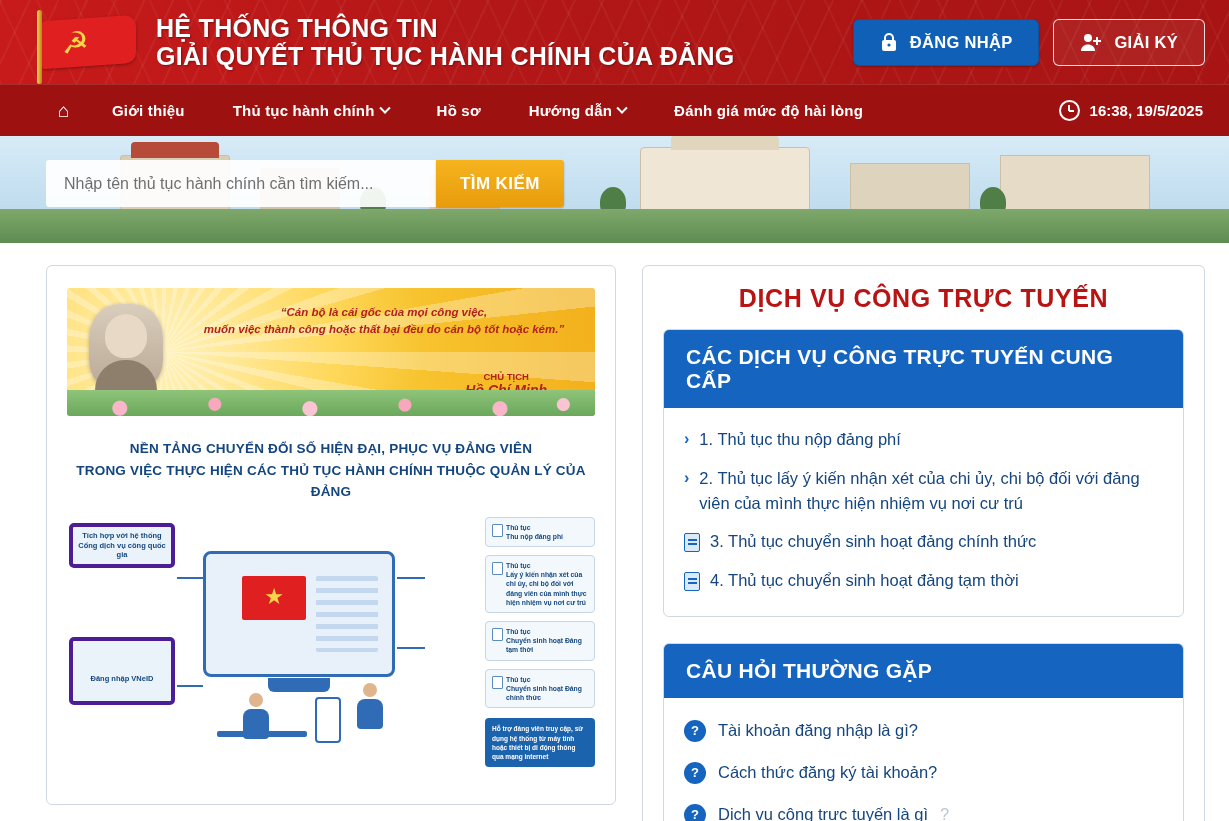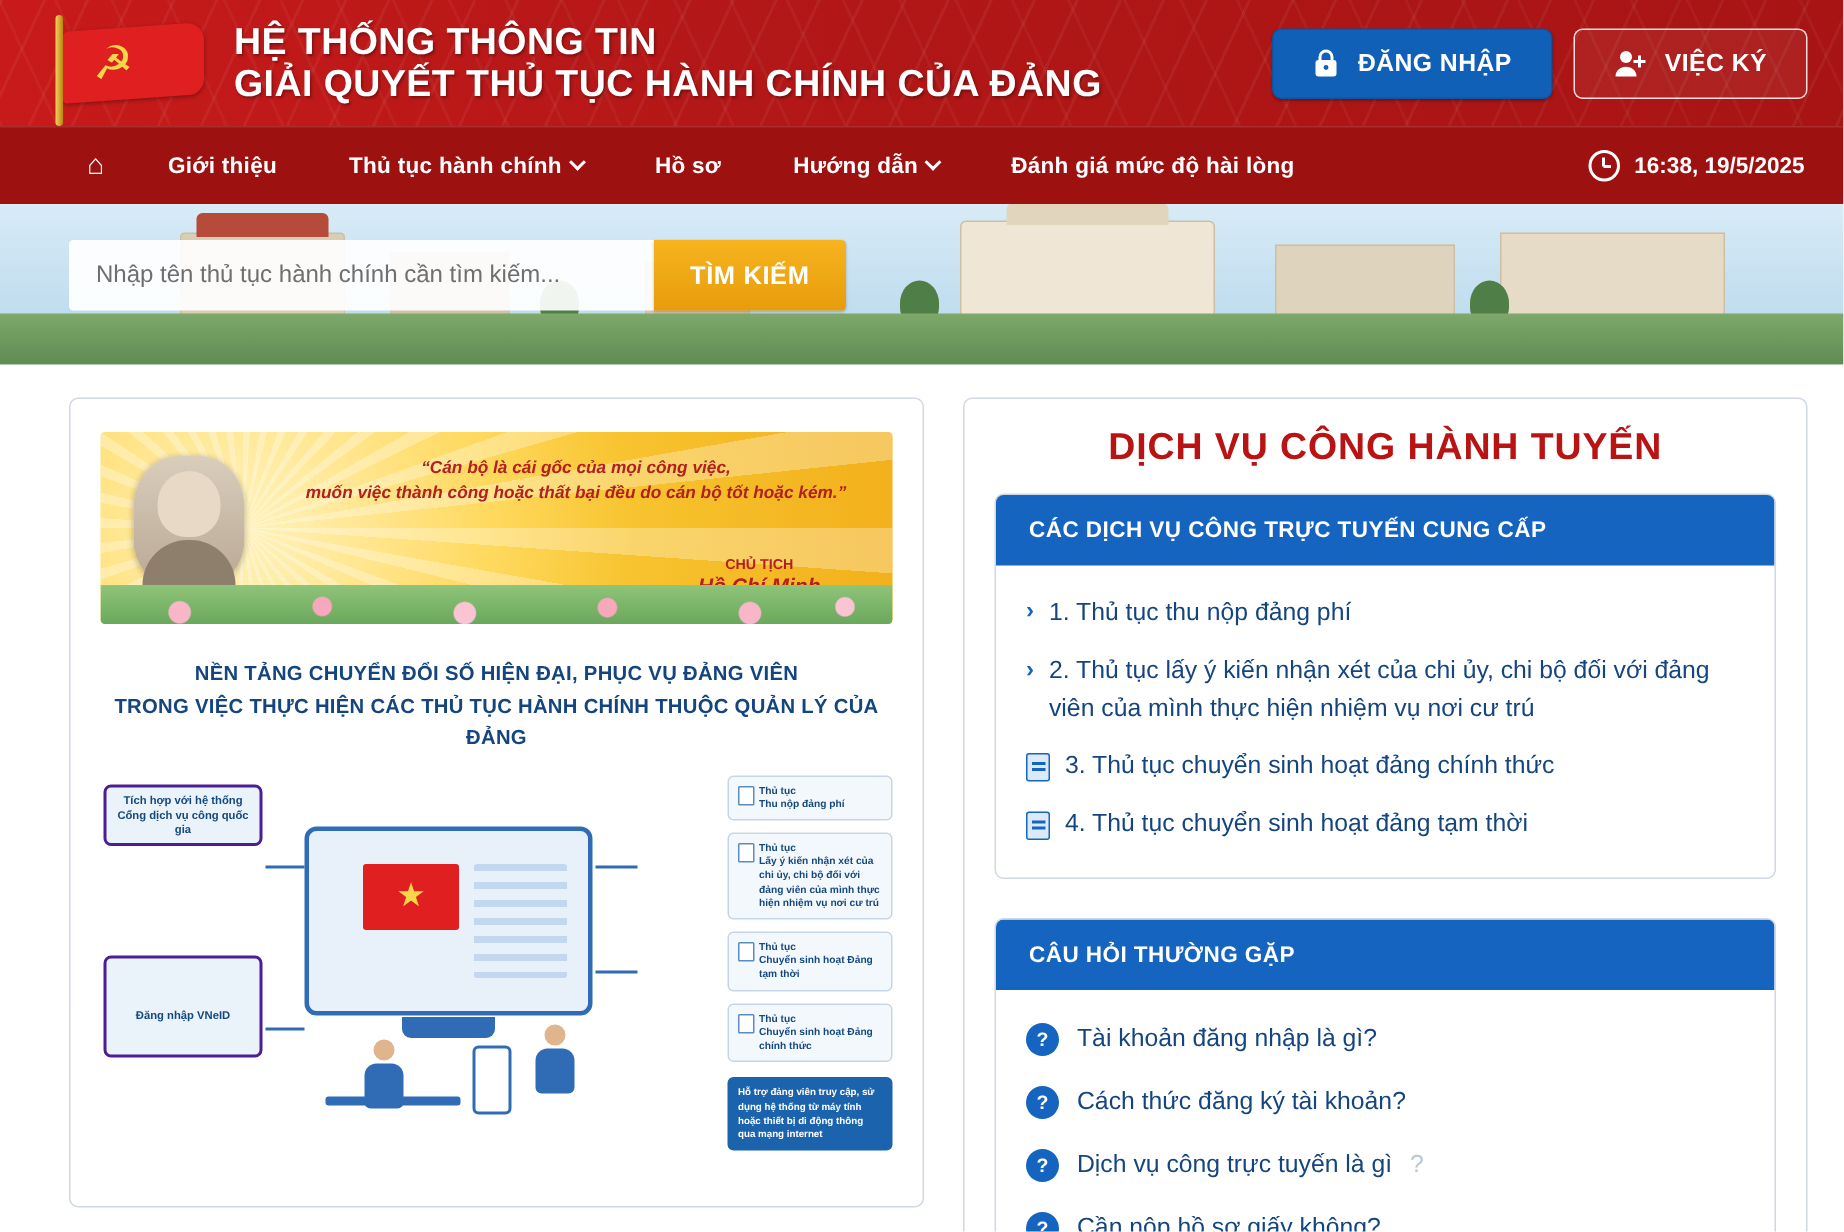--- a/index.html
+++ b/index.html
@@ -352,21 +352,21 @@
   }
 
   
   .info {
     position: relative;
     height: 250px;
     margin-top: 4px;
   }
   .chip {
     position: absolute;
-    border: 2px solid #4c1d95;
+    border: 4px solid #4c1d95;
     background: #eaf2fa;
     border-radius: 5px;
     font-size: 7.5px;
     color: #15487f;
     text-align: center;
     line-height: 1.3;
     padding: 4px 5px;
     font-weight: bold;
   }
   .chip-left-top { left: 2px; top: 6px; width: 106px; }
@@ -467,21 +467,21 @@
   .panel {
     border: 1px solid #cfd8e3;
     border-radius: 6px;
     overflow: hidden;
     margin: 0 20px 26px;
     background: #fff;
   }
   .panel-head {
     background: #1565c0;
     color: #fff;
-    font-size: 15px;
+    font-size: 21px;
     font-weight: bold;
     padding: 15px 22px;
     letter-spacing: 0.3px;
   }
   .panel-body { padding: 12px 20px 16px; }
   .svc-item {
     display: flex;
     align-items: flex-start;
     gap: 10px;
     padding: 7px 0;
@@ -559,21 +559,21 @@
       <span>ĐĂNG NHẬP</span>
     </div>
     <div class="btn-register">
       <span class="ico">
         <svg width="22" height="20" viewBox="0 0 22 20">
             <circle cx="8" cy="6" r="4" fill="#fff"></circle>
             <path d="M1 19c0-4 3.2-6.5 7-6.5s7 2.5 7 6.5z" fill="#fff"></path>
             <path d="M17 5v8M13 9h8" stroke="#fff" stroke-width="2"></path>
           </svg>
       </span>
-      <span>VIỆC KÝ</span>
+      <span>GIẢI KÝ</span>
     </div>
   </div>
 </div>
 
 <div class="nav">
   <span class="nav-home">⌂</span>
   <div class="nav-items">
     <div class="nav-item">
       <span>Giới thiệu</span>
     </div>
@@ -665,21 +665,21 @@
           <div class="doc-item">Thủ tục<br>Lấy ý kiến nhận xét của chi ủy, chi bộ đối với đảng viên của mình thực hiện nhiệm vụ nơi cư trú</div>
           <div class="doc-item">Thủ tục<br>Chuyển sinh hoạt Đảng tạm thời</div>
           <div class="doc-item">Thủ tục<br>Chuyển sinh hoạt Đảng chính thức</div>
         </div>
         <div class="doc-note">Hỗ trợ đảng viên truy cập, sử dụng hệ thống từ máy tính hoặc thiết bị di động thông qua mạng internet</div>
       </div>
     </div>
   </div>
 
   <div class="card right-col">
-    <div class="right-title">DỊCH VỤ CÔNG HÀNH TUYẾN</div>
+    <div class="right-title">DỊCH VỤ CÔNG TRỰC TUYẾN</div>
 
     <div class="panel">
       <div class="panel-head">CÁC DỊCH VỤ CÔNG TRỰC TUYẾN CUNG CẤP</div>
       <div class="panel-body">
         <div class="svc-item">
           <span class="chev">›</span>
           <span>1. Thủ tục thu nộp đảng phí</span>
         </div>
         <div class="svc-item">
           <span class="chev">›</span>

